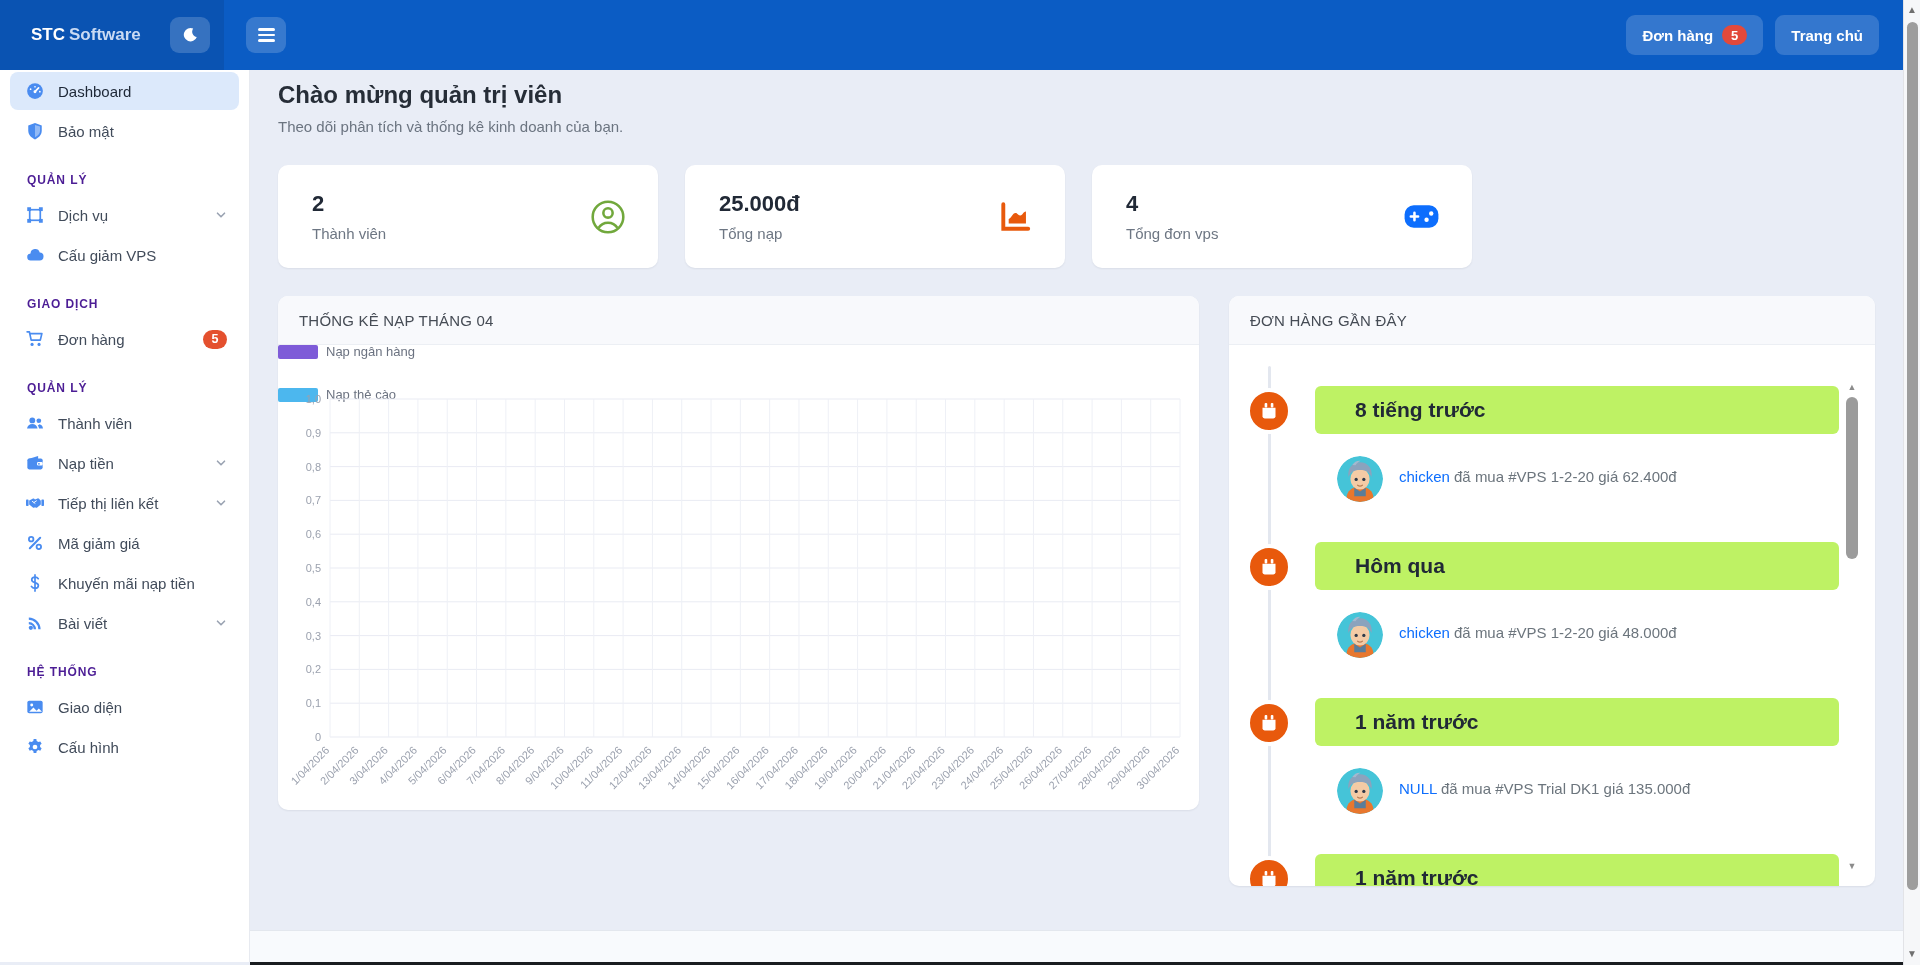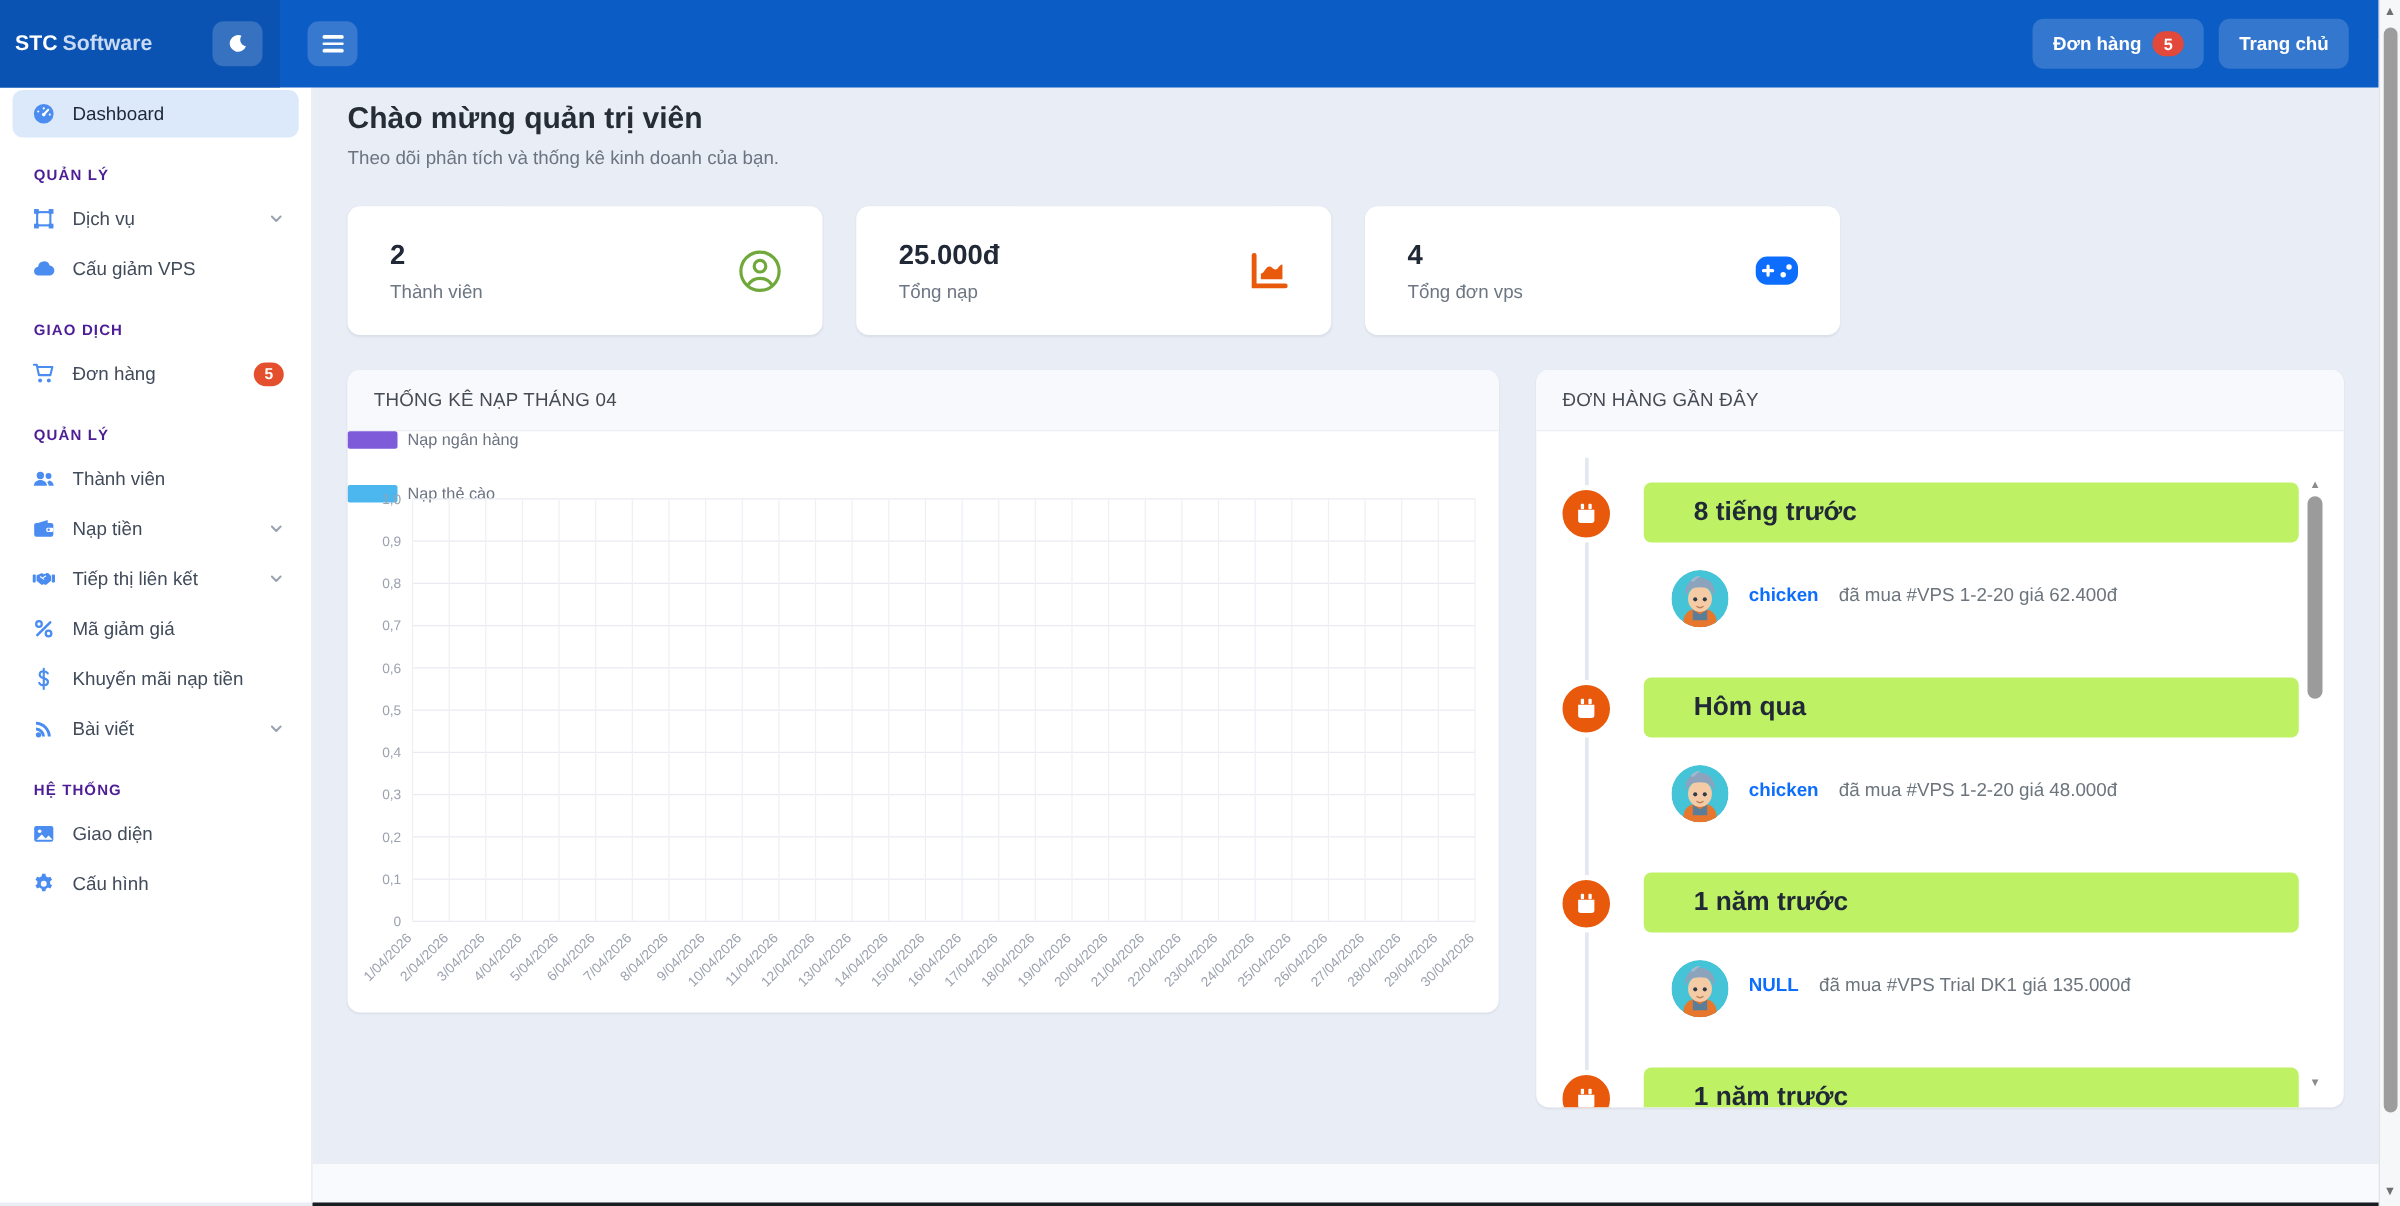--- a/index.html
+++ b/index.html
@@ -7,21 +7,21 @@
   body {
     width:1920px; height:965px; overflow:hidden; position:relative;
     font-family:"Liberation Sans", sans-serif;
     background:#e9edf6;
   }
   svg text { font-family:"Liberation Sans", sans-serif; }
   a { text-decoration:none; }
 
   
   .topbar { position:absolute; top:0; left:0; right:17px; height:70px; background:#0b5cc4; display:flex; z-index:20; }
-  .brand { width:224px; flex:none; background:#0a53b2; display:flex; align-items:center; justify-content:space-between; padding:0 14px 0 12px; }
+  .brand { width:224px; flex:none; background:#0a53b2; display:flex; align-items:center; justify-content:space-between; padding:0 14px 0 31px; }
   .brand-name { color:#fff; font-size:17px; font-weight:bold; white-space:nowrap; }
   .brand-name .lite { color:#c9daf3; font-weight:600; margin-left:4px; }
   .icon-btn { width:40px; height:36px; border-radius:9px; background:rgba(255,255,255,.18); display:flex; align-items:center; justify-content:center; cursor:pointer; border:none; }
   .topbar-main { flex:1; display:flex; align-items:center; justify-content:space-between; padding:0 24px 0 22px; }
   .hamburger { display:flex; flex-direction:column; gap:3px; }
   .hamburger span { display:block; width:17px; height:2.4px; background:#fff; border-radius:2px; }
   .topbar-actions { display:flex; gap:12px; }
   .top-btn { background:rgba(255,255,255,.17); color:#fff; font-weight:bold; font-size:15px; padding:0 16px; height:40px; border-radius:9px; display:flex; align-items:center; gap:9px; border:none; cursor:pointer; font-family:inherit; }
   .top-badge { background:#e2493b; color:#fff; border-radius:11px; font-size:13px; font-weight:bold; padding:2.5px 9px; }
 
@@ -61,21 +61,21 @@
   
   .orders-body { position:absolute; top:50px; left:0; right:0; bottom:0; overflow:hidden; }
   .timeline-line { position:absolute; left:39px; top:20px; bottom:0; width:3px; background:#e3e7ef; border-radius:2px; }
   .order-item { position:relative; margin-bottom:22px; }
   .order-item:first-child { margin-top:40px; }
   .order-circle { position:absolute; left:17px; top:2px; width:46px; height:46px; border-radius:50%; background:#e8590c; border:4px solid #fff; display:flex; align-items:center; justify-content:center; z-index:2; }
   .order-pill { margin:0 36px 0 86px; height:48px; background:#bef264; border-radius:6px; display:flex; align-items:center; padding-left:40px; font-weight:bold; font-size:21px; color:#212936; }
   .order-row { display:flex; gap:16px; margin:22px 36px 0 108px; align-items:flex-start; height:64px; }
   .order-avatar { width:46px; height:46px; border-radius:50%; overflow:hidden; flex:none; }
   .order-text { font-size:15px; color:#6c757d; margin-top:12px; }
-  .order-user { color:#0d6efd; font-weight:bold; margin-right:12px;text-align:center; }
+  .order-user { color:#0d6efd; font-weight:normal; margin-right:0;text-align:center; }
 
   
   .panel-scrollbar { position:absolute; right:16px; top:85px; bottom:14px; width:14px; z-index:5; }
   .sb-arrow { position:absolute; left:0; width:14px; height:12px; color:#8b8b8b; font-size:9px; text-align:center; line-height:12px; cursor:pointer; }
   .sb-arrow.up { top:0; } .sb-arrow.down { bottom:0; }
   .sb-thumb { position:absolute; left:1px; width:12px; top:16px; height:162px; border-radius:7px; background:#9b9b9b; cursor:pointer; }
 
   
   .page-scrollbar { position:absolute; right:0; top:0; bottom:0; width:17px; background:#f6f7f9; border-left:1px solid #e2e3e7; z-index:30; }
   .ps-arrow { position:absolute; left:0; width:16px; text-align:center; color:#6f6f6f; font-size:10px; cursor:pointer; }
@@ -128,20 +128,29 @@
           <svg viewBox="0 0 16 16" width="18" height="18">
             <circle cx="8" cy="8" r="7" fill="currentColor"></circle>
             <line x1="8" y1="8.6" x2="11.2" y2="5.2" stroke="#fff" stroke-width="1.5" stroke-linecap="round"></line>
             <circle cx="8" cy="8.6" r="1.3" fill="#fff"></circle>
             <circle cx="4.1" cy="6.4" r=".75" fill="#fff"></circle>
             <circle cx="8" cy="4.2" r=".75" fill="#fff"></circle>
             <circle cx="12.3" cy="8.6" r=".75" fill="#fff"></circle>
           </svg>
         </span>
         <span class="side-label">Dashboard</span>
+      </div>
+      <div class="side-item">
+        <span class="side-icon">
+          <svg viewBox="0 0 16 16" width="18" height="18">
+            <path d="M8 .8 14 3v4.6c0 3.9-2.6 6.3-6 7.9-3.4-1.6-6-4-6-7.9V3z" fill="currentColor"></path>
+            <path d="M8 2.6v11c2.6-1.4 4.5-3.2 4.5-6V4.1z" fill="#fff" opacity=".4"></path>
+          </svg>
+        </span>
+        <span class="side-label">Bảo mật</span>
       </div>
       <div class="side-section">QUẢN LÝ</div>
       <div class="side-item">
         <span class="side-icon">
           <svg viewBox="0 0 16 16" width="18" height="18">
             <rect x="3.3" y="3.3" width="9.4" height="9.4" fill="none" stroke="currentColor" stroke-width="1.5"></rect>
             <rect x="1.1" y="1.1" width="3.4" height="3.4" fill="currentColor"></rect>
             <rect x="11.5" y="1.1" width="3.4" height="3.4" fill="currentColor"></rect>
             <rect x="1.1" y="11.5" width="3.4" height="3.4" fill="currentColor"></rect>
             <rect x="11.5" y="11.5" width="3.4" height="3.4" fill="currentColor"></rect>

